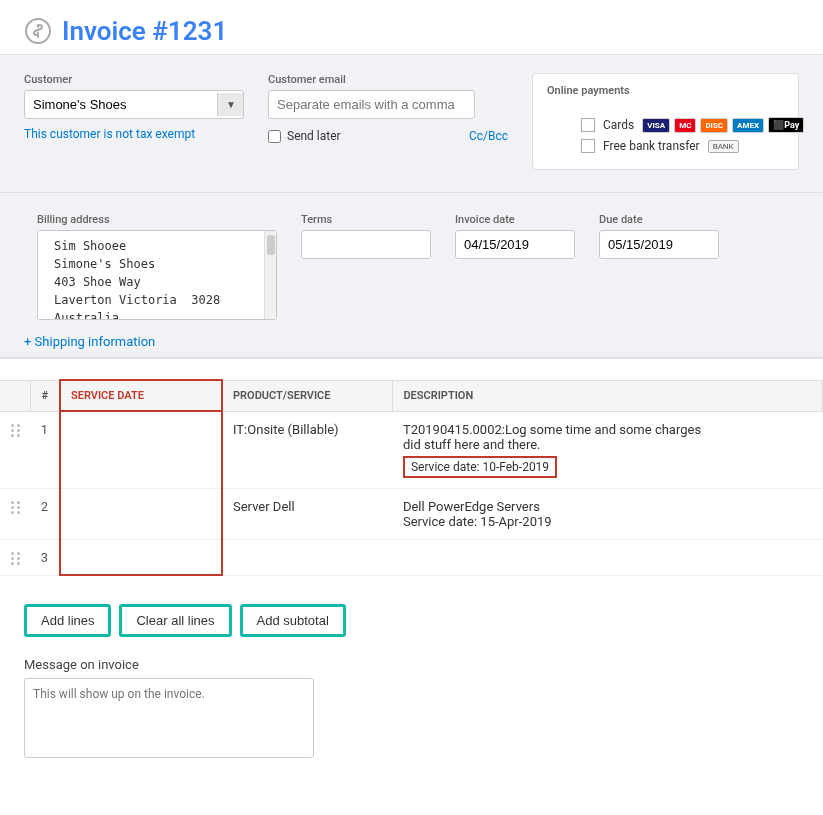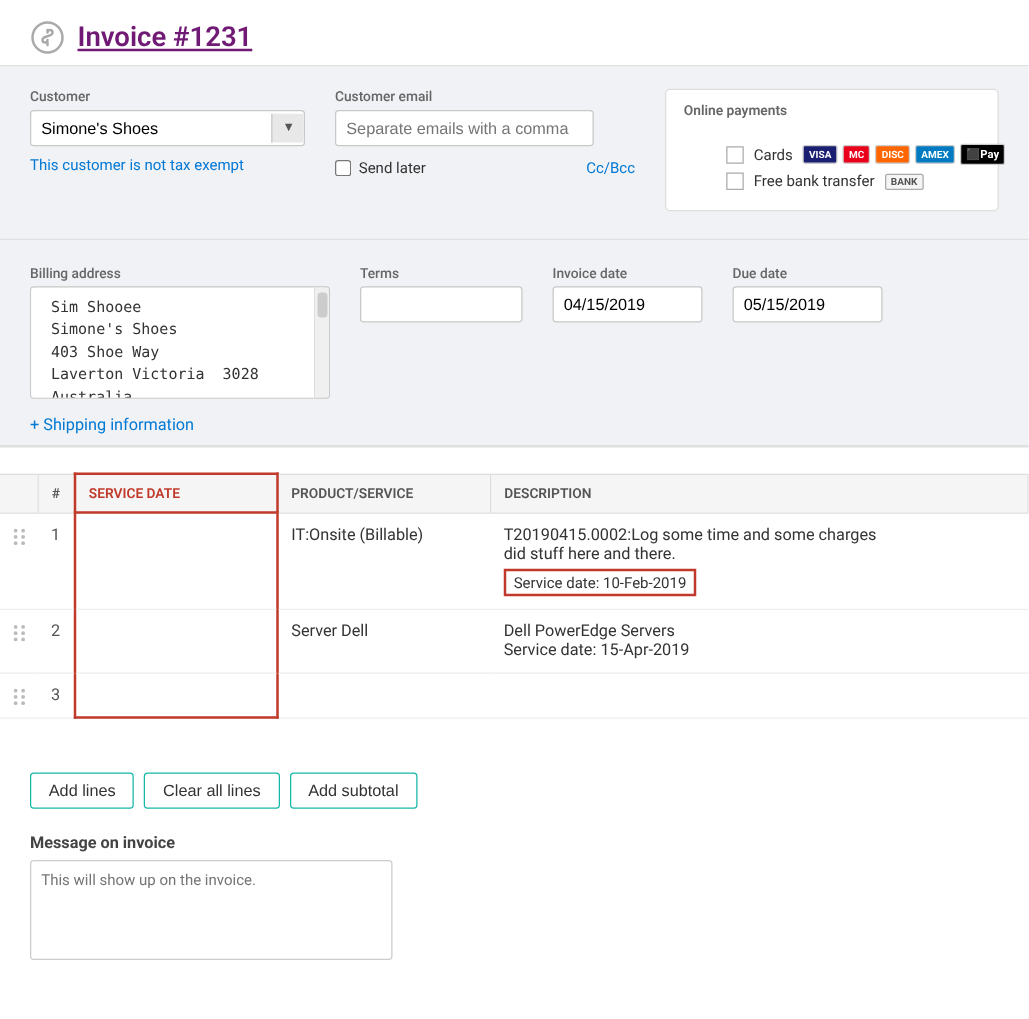--- a/index.html
+++ b/index.html
@@ -23,24 +23,23 @@
       padding: 16px 24px 8px;
       background: #fff;
     }
     .header-icon {
       width: 28px;
       height: 28px;
       margin-right: 10px;
       color: #aaa;
     }
     .header-title {
-      font-size: 22px;
+      font-size: 26px;
       font-weight: 600;
-      color: #701a75;
-      text-decoration: underline;
+      color: #3b82f6;
     }
     
     .form-section {
       background: #f0f2f5;
       padding: 18px 24px 18px;
       border-top: 1px solid #e0e0e0;
       border-bottom: 1px solid #e0e0e0;
     }
     .form-row-1 {
       display: flex;
@@ -151,21 +150,21 @@
       border: 1px solid #ccc;
       color: #fff;
     }
     .visa-badge { background: #1a1f71; color: #fff; }
     .mc-badge { background: #eb001b; }
     .discover-badge { background: #ff6600; }
     .amex-badge { background: #007bc1; }
     .apple-badge { background: #000; color: #fff; font-size: 9px; }
     .bank-badge {
       font-size: 8px;
-      font-weight: 700;
+      font-weight: 400;
       padding: 1px 4px;
       border: 1px solid #aaa;
       border-radius: 2px;
       color: #555;
       background: #f5f5f5;
     }
     .send-later-row {
       display: flex;
       align-items: center;
       gap: 6px;
@@ -189,20 +188,21 @@
       padding: 20px 24px 8px;
       background: #f0f2f5;
     }
     .address-row {
       display: flex;
       align-items: flex-start;
       gap: 24px;
     }
     .billing-field {
       min-width: 220px;
+      margin-left: 13px;
     }
     .address-textarea-wrapper {
       border: 1px solid #c8c8c8;
       border-radius: 3px;
       background: #fff;
       display: flex;
       width: 240px;
       height: 90px;
       overflow: hidden;
     }
@@ -355,39 +355,38 @@
       display: block;
     }
     
     .action-buttons {
       display: flex;
       gap: 8px;
       padding: 12px 24px;
       background: #fff;
     }
     .action-btn {
-      border: 1px solid #14b8a6;
+      border: 3px solid #14b8a6;
       border-radius: 3px;
       background: #fff;
       padding: 6px 14px;
       font-size: 13px;
       cursor: pointer;
       color: #333;
-      margin-top: 15px;
     }
     
     .message-section {
       padding: 8px 24px 20px;
       background: #fff;
     }
     .message-label {
       font-size: 13px;
       color: #444;
       margin-bottom: 6px;
-      font-weight: 700;
+      font-weight: 400;
     }
     .message-textarea {
       border: 1px solid #ccc;
       border-radius: 3px;
       width: 290px;
       height: 80px;
       padding: 8px;
       font-size: 12px;
       color: #aaa;
       resize: none;

